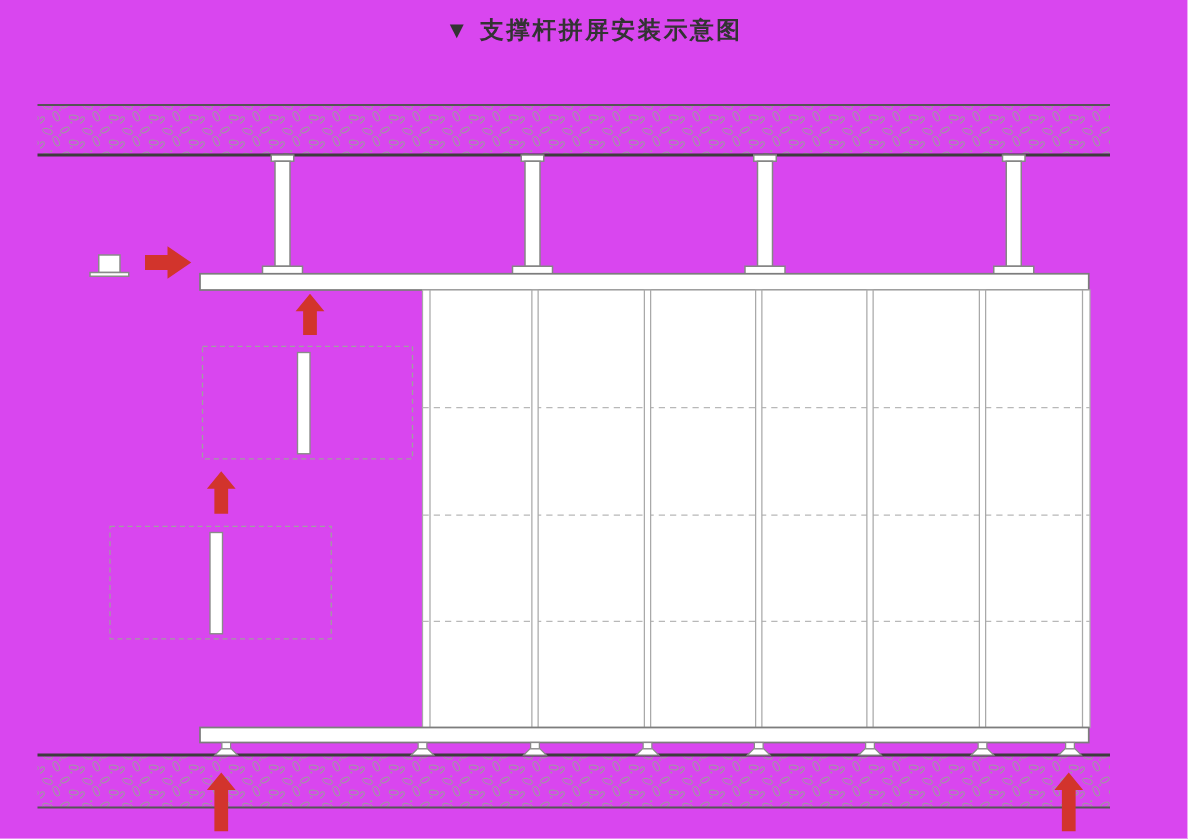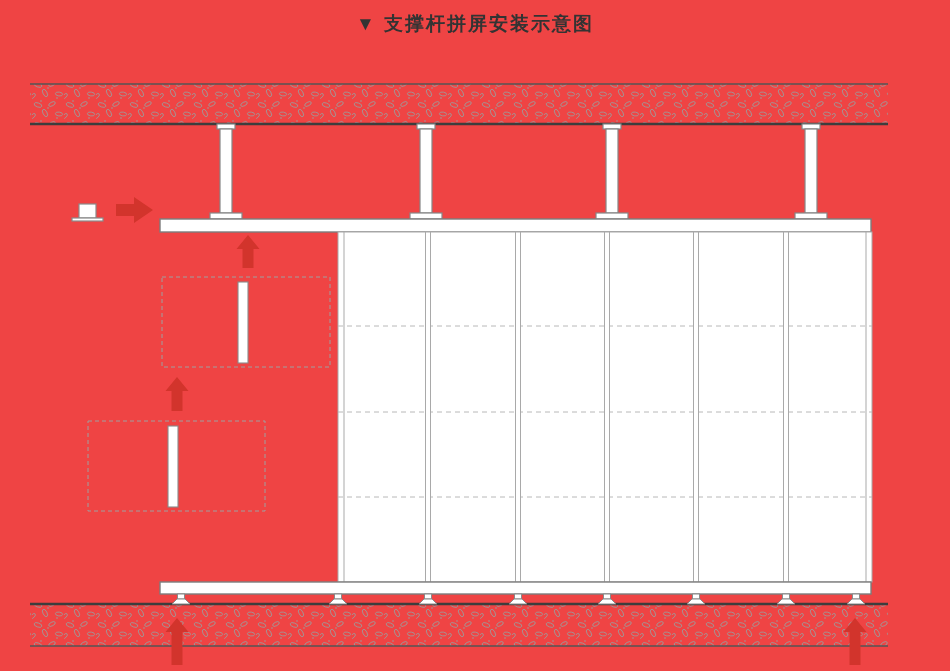--- a/index.html
+++ b/index.html
@@ -4,21 +4,21 @@
 <style>
   html, body {
     margin: 0;
     padding: 0;
     background: #ffffff;
   }
   .canvas {
     position: relative;
     width: 950px;
     height: 671px;
-    background: #ef4444;
+    background: #d946ef;
     overflow: hidden;
     font-family: "Liberation Sans", "DejaVu Sans", sans-serif;
   }
   .title {
     position: absolute;
     top: 11px;
     left: 0;
     right: 0;
     text-align: center;
     font-size: 19px;

